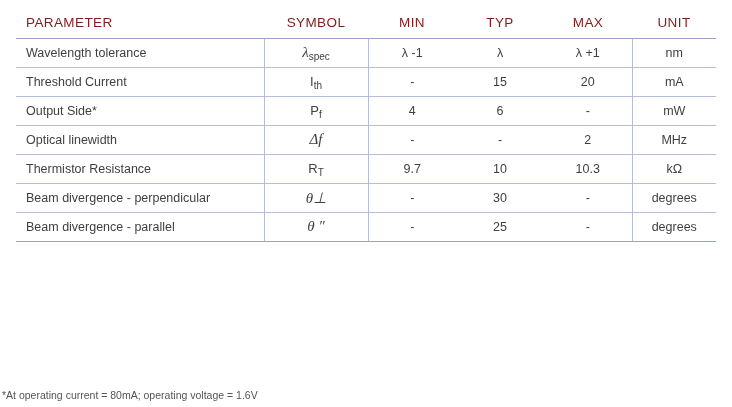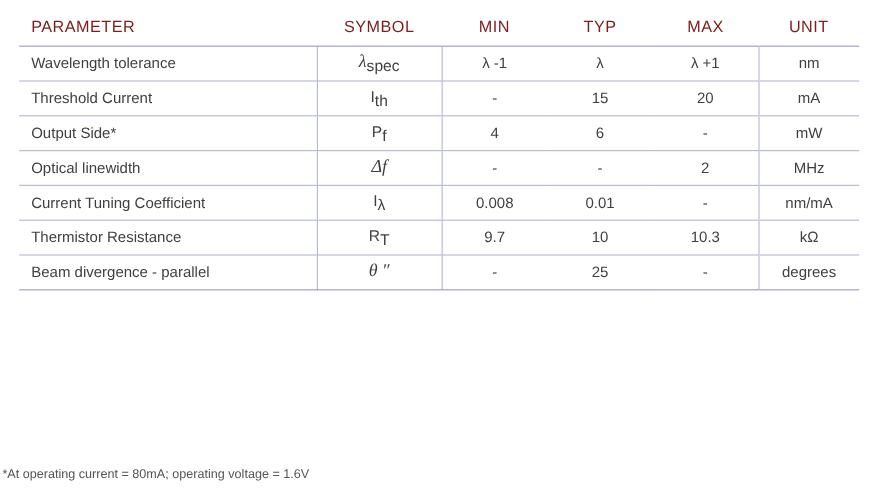--- a/index.html
+++ b/index.html
@@ -84,21 +84,21 @@
     border-left: 1px solid #b9bcd8;
     border-right: none;
   }
   table.spec tbody tr td {
     border-bottom: 1px solid #b9bcd8;
   }
   table.spec tbody tr:last-child td {
     border-bottom: 1px solid #9ea2c8;
   }
   .sym-italic { font-style: italic; font-family: "Liberation Serif", serif; font-size: 15px; }
-  .sym-sub { font-size: 13px; vertical-align: -0.25em; }
+  .sym-sub { font-size: 10px; vertical-align: -0.25em; }
   .sym-up { font-size: 13px; }
   .footnote {
     position: absolute;
     left: 2px;
     bottom: 12px;
     font-size: 10.5px;
     color: #555555;
   }
 </style>
 </head>
@@ -152,34 +152,34 @@
       </tr>
       <tr>
         <td class="param">Optical linewidth</td>
         <td class="sym"><span class="sym-italic">Δf</span><span class="sym-sub"></span></td>
         <td class="num">-</td>
         <td class="typcol">-</td>
         <td class="num">2</td>
         <td class="unit">MHz</td>
       </tr>
       <tr>
-        <td class="param">Current Tuning Coefficient</td>
-        <td class="sym"><span class="sym-up">I</span><span class="sym-sub">λ</span></td>
-        <td class="num">0.008</td>
-        <td class="typcol">0.01</td>
-        <td class="num">-</td>
-        <td class="unit">nm/mA</td>
-      </tr>
-      <tr>
         <td class="param">Thermistor Resistance</td>
         <td class="sym"><span class="sym-up">R</span><span class="sym-sub">T</span></td>
         <td class="num">9.7</td>
         <td class="typcol">10</td>
         <td class="num">10.3</td>
         <td class="unit">kΩ</td>
+      </tr>
+      <tr>
+        <td class="param">Beam divergence - perpendicular</td>
+        <td class="sym"><span class="sym-italic">θ⊥</span><span class="sym-sub"></span></td>
+        <td class="num">-</td>
+        <td class="typcol">30</td>
+        <td class="num">-</td>
+        <td class="unit">degrees</td>
       </tr>
       <tr>
         <td class="param">Beam divergence - parallel</td>
         <td class="sym"><span class="sym-italic">θ ″</span><span class="sym-sub"></span></td>
         <td class="num">-</td>
         <td class="typcol">25</td>
         <td class="num">-</td>
         <td class="unit">degrees</td>
       </tr>
     </tbody>

